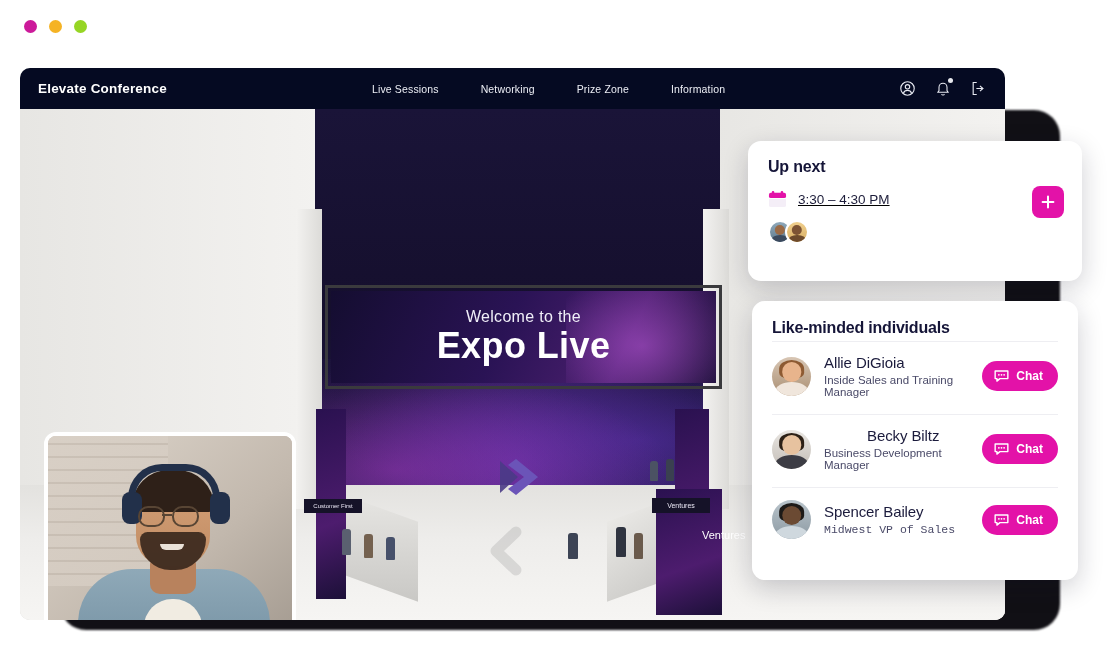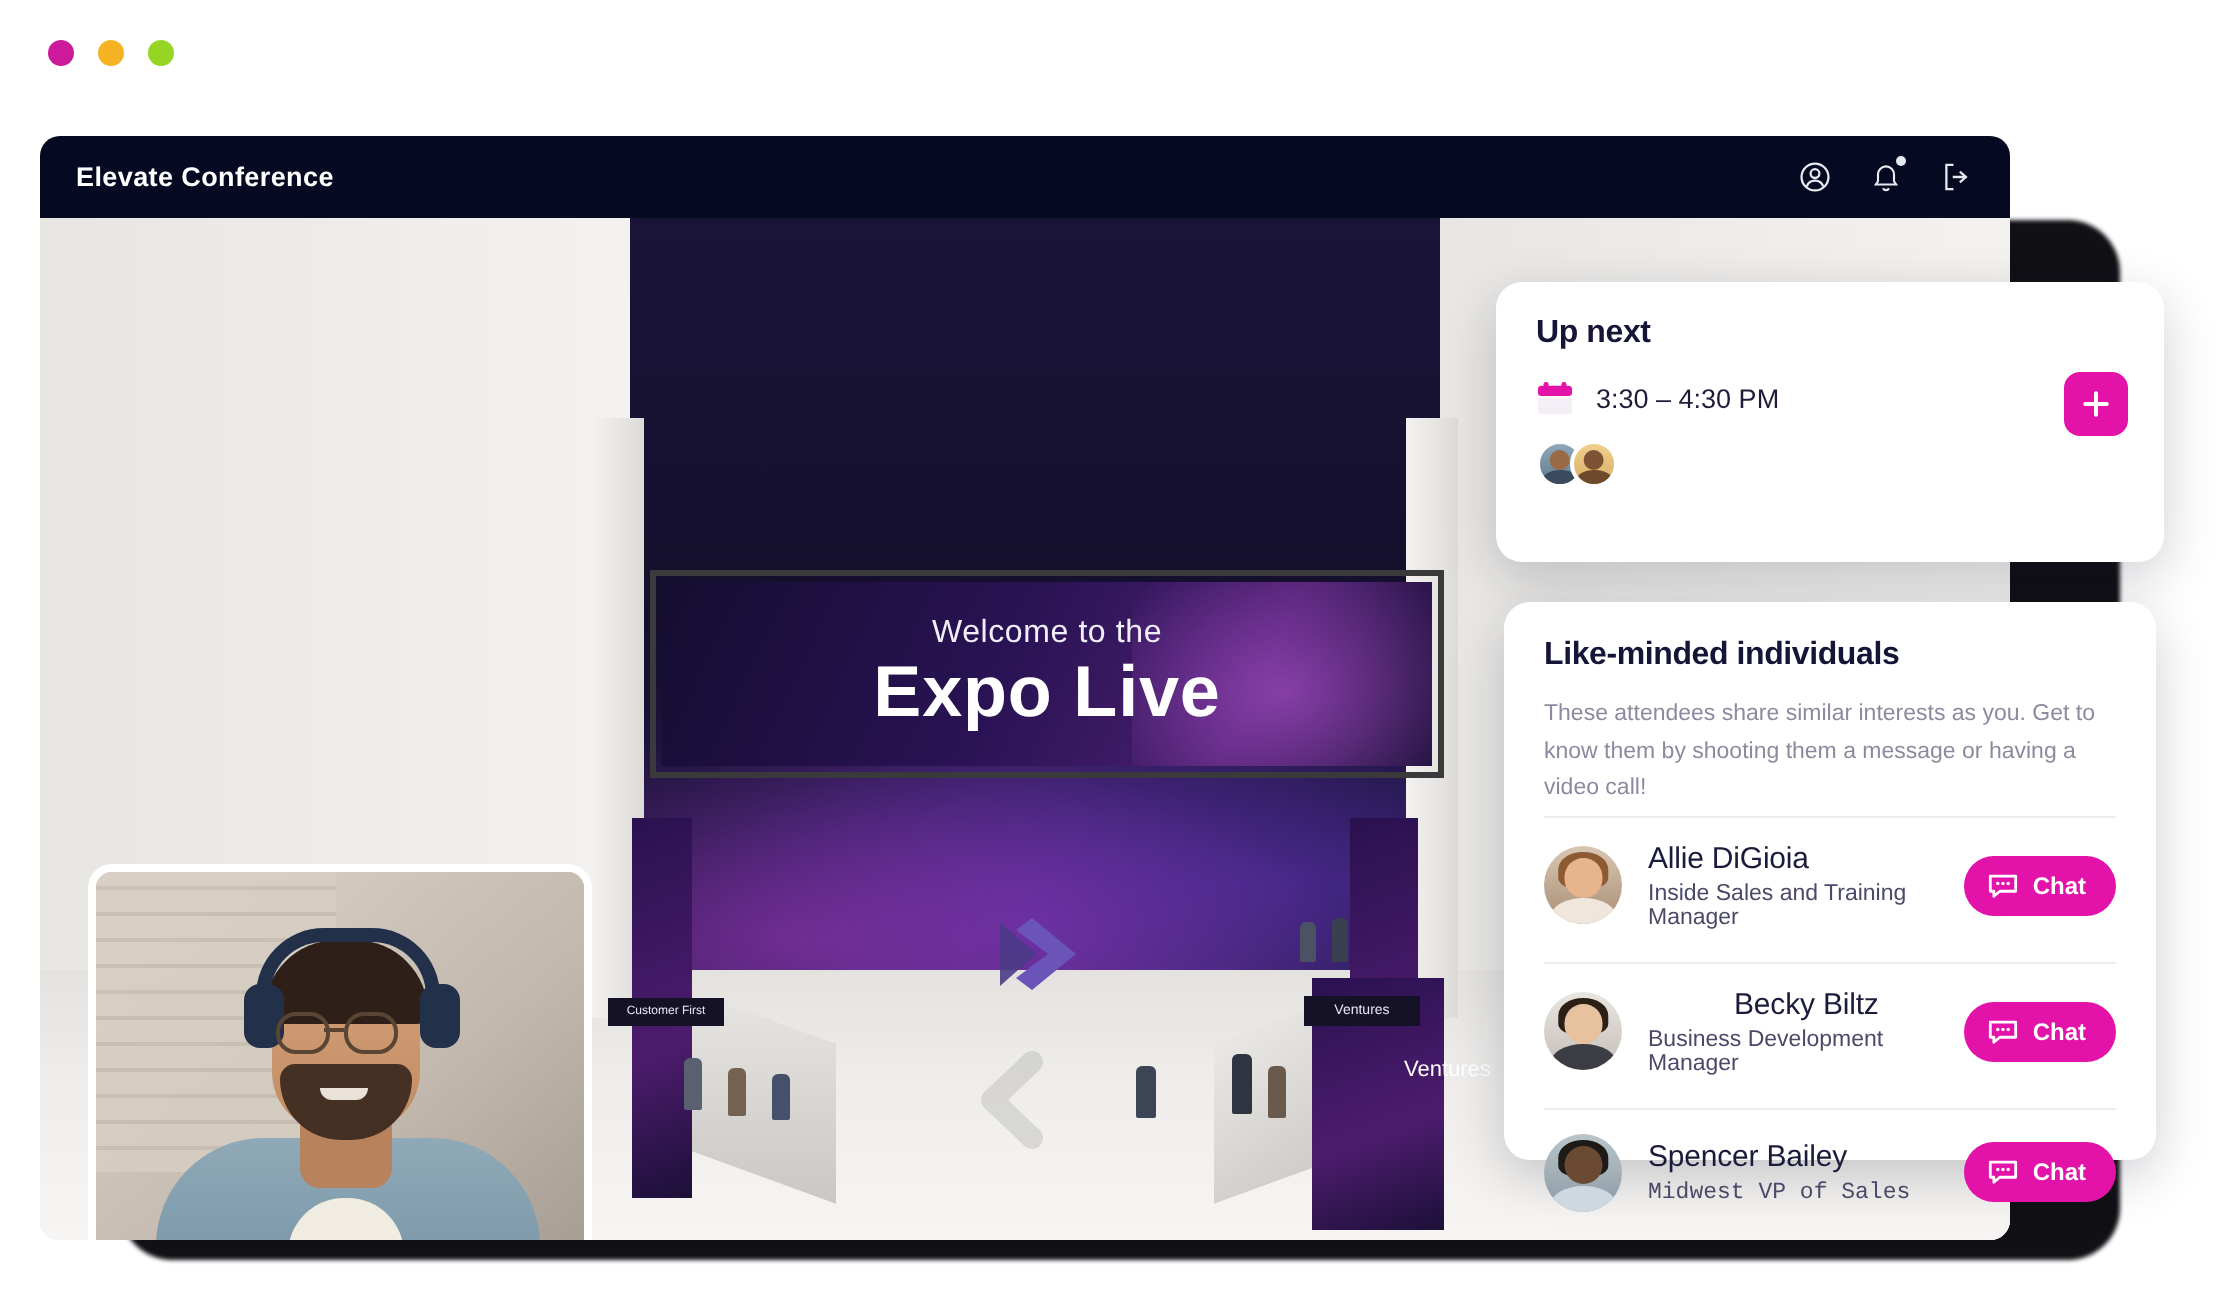--- a/index.html
+++ b/index.html
@@ -375,20 +375,21 @@
     font-size: 16px;
     font-weight: bold;
     color: #151538;
     letter-spacing: -0.2px;
   }
   .upnext-time-row {
     display: flex;
     align-items: center;
     gap: 11px;
     margin-top: 14px;
+    text-decoration: underline;
   }
   .cal-icon { width: 19px; height: 19px; position: relative; flex: 0 0 auto; }
   .upnext-time {
     font-size: 13.5px;
     color: #1d1d3a;
   }
   .upnext-desc {
     margin-top: 12px;
     font-size: 12.5px;
     color: #2a2a48;
@@ -495,20 +496,26 @@
   <span class="dot dot-3"></span>
 </div>
 
 <div class="shadow-slab"></div>
 
 <div class="app-window">
 
   <div class="navbar">
     <div class="brand">Elevate Conference</div>
 
+    <nav class="nav-links">
+      <span class="nav-link">Live Sessions</span>
+      <span class="nav-link">Networking</span>
+      <span class="nav-link">Prize Zone</span>
+      <span class="nav-link">Information</span>
+    </nav>
 
     <div class="nav-icons">
       <span class="nav-icon">
         <svg width="17" height="17" viewBox="0 0 24 24" fill="none" stroke="#e8eaf2" stroke-width="1.6">
           <circle cx="12" cy="12" r="9.5"></circle>
           <circle cx="12" cy="9.6" r="3.1"></circle>
           <path d="M6.2 18.6c1-2.6 3.2-4 5.8-4s4.8 1.4 5.8 4"></path>
         </svg>
       </span>
       <span class="nav-icon">
@@ -644,21 +651,20 @@
 
   <div class="plus-btn">
     <svg width="16" height="16" viewBox="0 0 16 16" fill="none" stroke="#ffffff" stroke-width="2" stroke-linecap="round">
       <path d="M8 2.6v10.8M2.6 8h10.8"></path>
     </svg>
   </div>
 </div>
 
 <div class="card card-people">
   <div class="card-title">Like-minded individuals</div>
-  <div class="people-desc">These attendees share similar interests as you. Get to know them by shooting them a message or having a video call!</div>
 
   <div class="person-row">
     <span class="person-avatar pa-1">
       <span class="pa-hair" style="background:#8d5a32;"></span>
       <span class="pa-head" style="background:#e8b48c;"></span>
       <span class="pa-body" style="background:#f0e6dc;"></span>
     </span>
     <span class="person-info">
       <span class="person-name" style="display:block;">Allie DiGioia</span>
       <span class="person-title" style="display:block;">Inside Sales and Training Manager</span>

